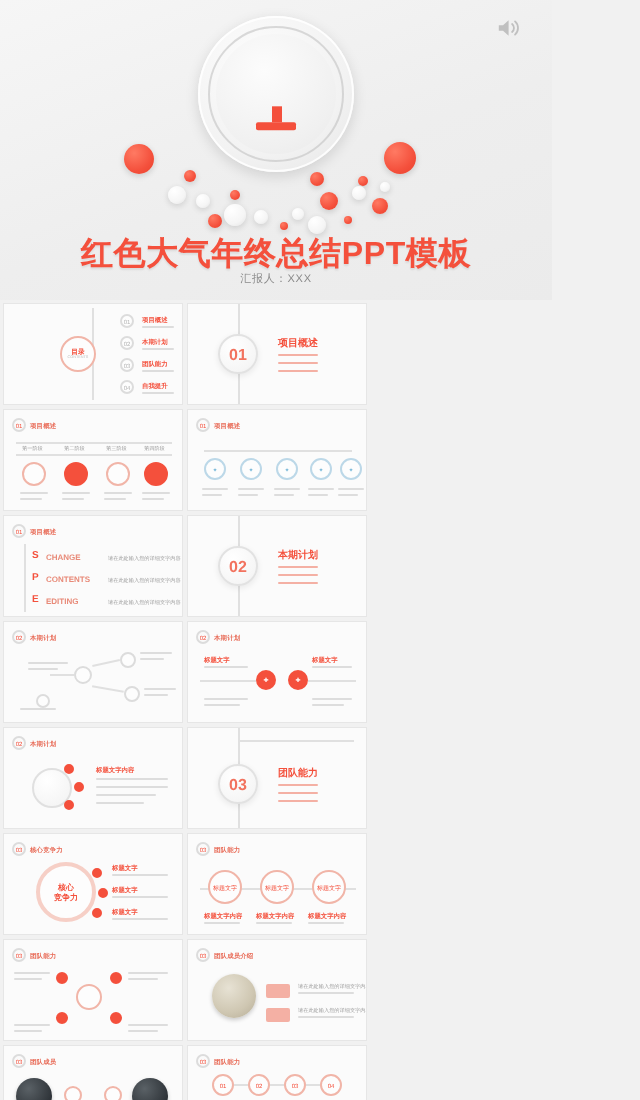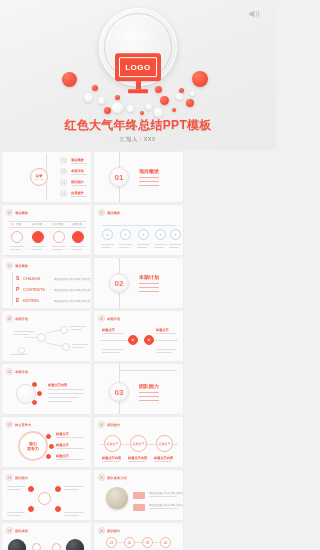--- a/index.html
+++ b/index.html
@@ -82,21 +82,21 @@
   }
 
   
   .bub{ position:absolute; border-radius:50%; }
   .bub.red{ background:radial-gradient(circle at 34% 30%, #ff7a63 0%, #f4503c 62%, #e8412c 100%); box-shadow:0 1px 3px rgba(0,0,0,.16); }
   .bub.white{ background:radial-gradient(circle at 34% 28%, #ffffff 0%, #f5f5f5 62%, #e2e2e2 100%); box-shadow:0 1px 3px rgba(0,0,0,.14); }
 
   .hero-title{
     position:absolute; left:0; right:0; top:117px;
     text-align:center;
-    font-size:12px; font-weight:bold;
+    font-size:16px; font-weight:bold;
     color:#f4503c;
     letter-spacing:.3px;
     text-shadow:0 1px 1px rgba(0,0,0,.08);
   }
   .hero-sub{
     position:absolute; left:0; right:0; top:136px;
     text-align:center;
     font-size:5.5px;
     color:#8a8a8a;
     letter-spacing:.4px;
@@ -189,23 +189,20 @@
 
   <svg class="speaker-icon" viewBox="0 0 20 16">
     <path d="M2 6h3l4-3.5v11L5 10H2z" fill="#9a9a9a"></path>
     <path d="M11.5 5.2a3.6 3.6 0 0 1 0 5.6" stroke="#9a9a9a" stroke-width="1.3" fill="none" stroke-linecap="round"></path>
     <path d="M13.6 3.3a6.3 6.3 0 0 1 0 9.4" stroke="#9a9a9a" stroke-width="1.3" fill="none" stroke-linecap="round"></path>
   </svg>
 
   <div class="logo-ring"></div>
 
   <div class="monitor">
-    <div class="mon-screen">
-      <div class="mon-inner">LOGO</div>
-    </div>
     <div class="mon-neck"></div>
     <div class="mon-base"></div>
   </div>
 
   <div class="bub red" style="left:62px;  top:72px;  width:15px; height:15px;"></div>
   <div class="bub red" style="left:192px; top:71px;  width:16px; height:16px;"></div>
   <div class="bub red" style="left:92px;  top:85px;  width:6px;  height:6px;"></div>
   <div class="bub red" style="left:155px; top:86px;  width:7px;  height:7px;"></div>
   <div class="bub red" style="left:179px; top:88px;  width:5px;  height:5px;"></div>
   <div class="bub red" style="left:115px; top:95px;  width:5px;  height:5px;"></div>

